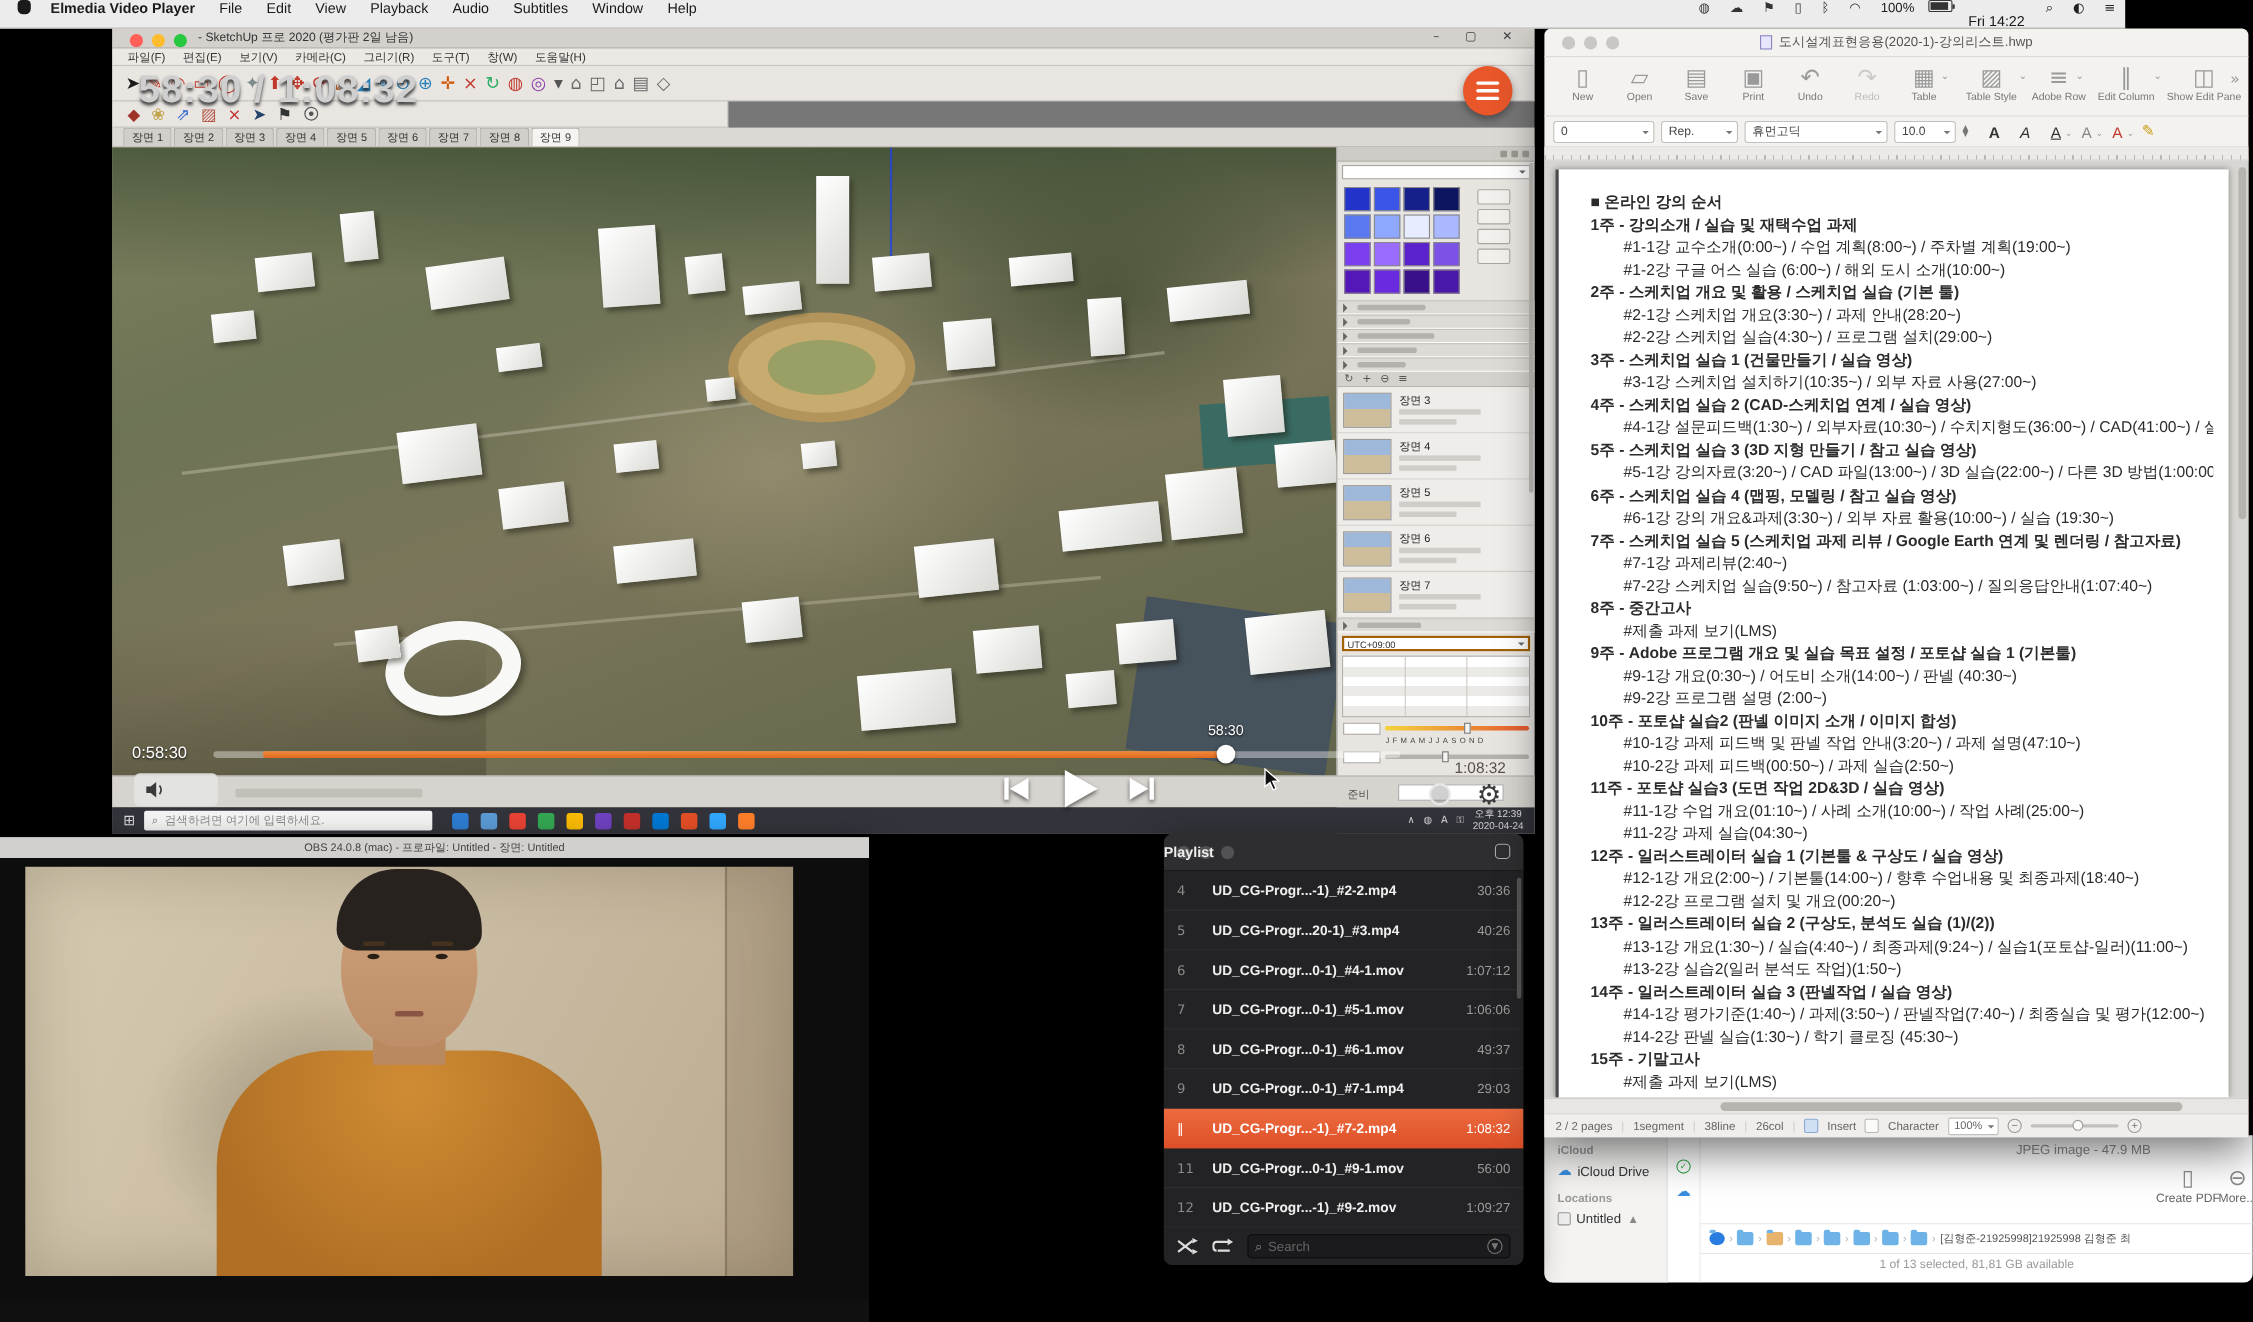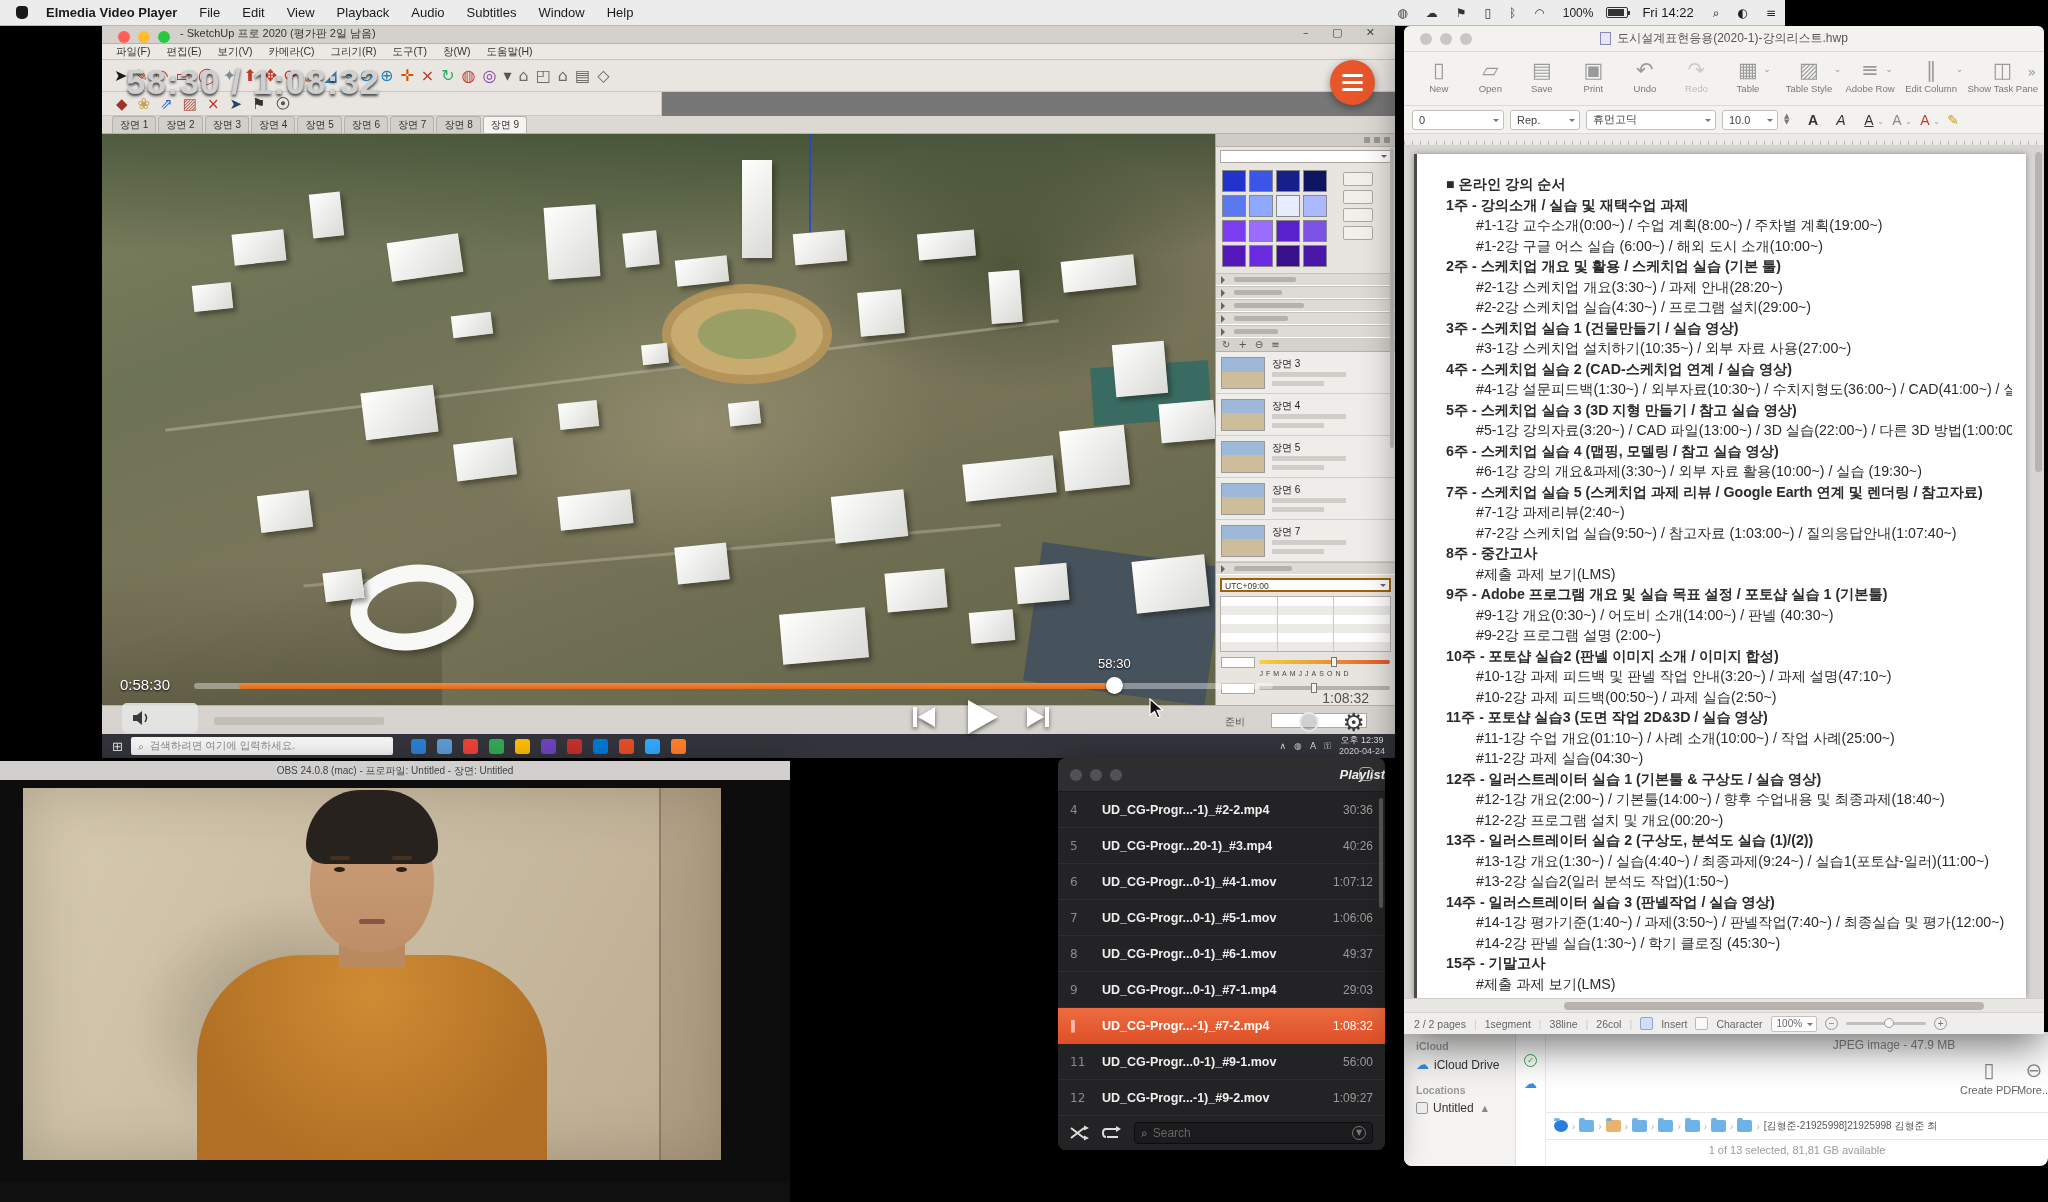--- a/index.html
+++ b/index.html
@@ -1,22 +1,22 @@
 <!DOCTYPE html>
 <html><head>
 <meta charset="utf-8">
 <style>
   * { margin:0; padding:0; box-sizing:border-box; }
   body { width:2048px; height:1202px; position:relative; overflow:hidden; background:#000;
          font-family:"Liberation Sans","DejaVu Sans",sans-serif; }
   .uni { font-family:"DejaVu Sans",sans-serif; }
 
   
-  #menubar { position:absolute; left:0; top:0; width:1785px; height:26px; background:#ececec;
-             display:flex; align-items:center; font-size:13px; color:#1a1a1a; z-index:60;
+  #menubar { position:absolute; left:0; top:0; width:1932px; height:26px; background:#ececec;
+             display:flex; font-size:13px; color:#1a1a1a; z-index:60;
              border-bottom:1px solid #b9b9b9; }
   #menubar .apple { width:12px; height:13px; background:#1a1a1a; border-radius:4px 4px 5px 5px; margin:0 18px 0 16px; }
   #menubar .appname { font-weight:bold; margin-right:22px; }
   #menubar .mitem { margin-right:22px; }
   #menubar .spacer { flex:1; }
   #menubar .ric { margin:0 9px; font-size:12px; color:#222; }
   #menubar .battery { width:22px; height:11px; border:1px solid #333; border-radius:2px; position:relative; margin:0 4px; }
   #menubar .battery::before { content:""; position:absolute; left:1px; top:1px; bottom:1px; width:16px; background:#333; }
   #menubar .battery::after { content:""; position:absolute; right:-3px; top:3px; width:2px; height:4px; background:#333; }
   #menubar .clock { margin:12px 10px; }
@@ -248,21 +248,21 @@
   #obs .statusbar { height:20px; background:#f2f2f2; display:flex; align-items:center; gap:28px; padding-left:470px;
                     font-size:10px; color:#333; }
 
   
   #playlist { position:absolute; left:1058px; top:758px; width:327px; height:392px; background:#232325; z-index:26;
               border-radius:8px; overflow:hidden; box-shadow:0 14px 36px rgba(0,0,0,.7); }
   #playlist .titlebar { height:34px; background:#2e2e30; display:flex; align-items:center; position:relative;
                         border-bottom:1px solid #1a1a1a; }
   #playlist .titlebar .dots { display:flex; gap:8px; margin-left:12px; }
   #playlist .titlebar .dots i { width:12px; height:12px; border-radius:50%; background:#525254; }
-  #playlist .pl-title { position:absolute; left:0; right:0; text-align:right; color:#eee; font-size:13px; font-weight:bold;font-style:italic; }
+  #playlist .pl-title { position:absolute; left:0; right:0; text-align:left; color:#eee; font-size:13px; font-weight:bold; }
   #playlist .pl-pop { position:absolute; right:12px; top:9px; width:14px; height:14px; border:1.5px solid #aaa;
                       border-radius:4px; }
   .plrow { height:36px; display:flex; align-items:center; border-bottom:1px solid #2e2e30; padding:0 12px; gap:10px; }
   .plrow .n { width:22px; color:#8a8a8a; font-size:12px; flex:none; }
   .plrow .nm { flex:1; color:#f0f0f0; font-size:12.5px; font-weight:600; white-space:nowrap; overflow:hidden; }
   .plrow .du { color:#9a9a9a; font-size:12px; flex:none; }
   .plrow.active { background:linear-gradient(#ed6b3f,#de4f28); border-bottom:none; }
   .plrow.active .n,.plrow.active .du,.plrow.active .nm { color:#fff; }
   #playlist .footer { position:absolute; bottom:0; left:0; right:0; height:34px; display:flex; align-items:center;
                       gap:12px; padding:0 12px; background:#232325; }
@@ -788,21 +788,21 @@
         <span class="lb">Adobe Row</span>
       </span>
 
       <span class="htool caret wide">
         <span class="ic uni">∥</span>
         <span class="lb">Edit Column</span>
       </span>
 
       <span class="htool wide">
         <span class="ic uni">◫</span>
-        <span class="lb">Show Task Pane</span>
+        <span class="lb">Show Edit Pane</span>
       </span>
 
     <span class="hoverflow uni">»</span>
   </div>
   <div class="formatbar">
     <span class="combo" style="width:92px">0</span>
     <span class="combo" style="width:70px">Rep.</span>
     <span class="combo" style="width:130px">휴먼고딕</span>
     <span class="combo" style="width:56px">10.0</span>
     <span class="stepper uni">▲<br>▼</span>

